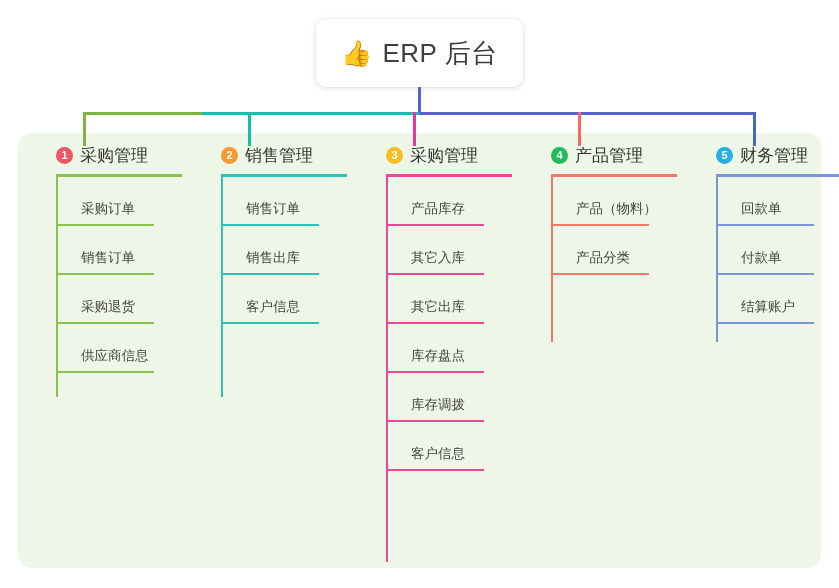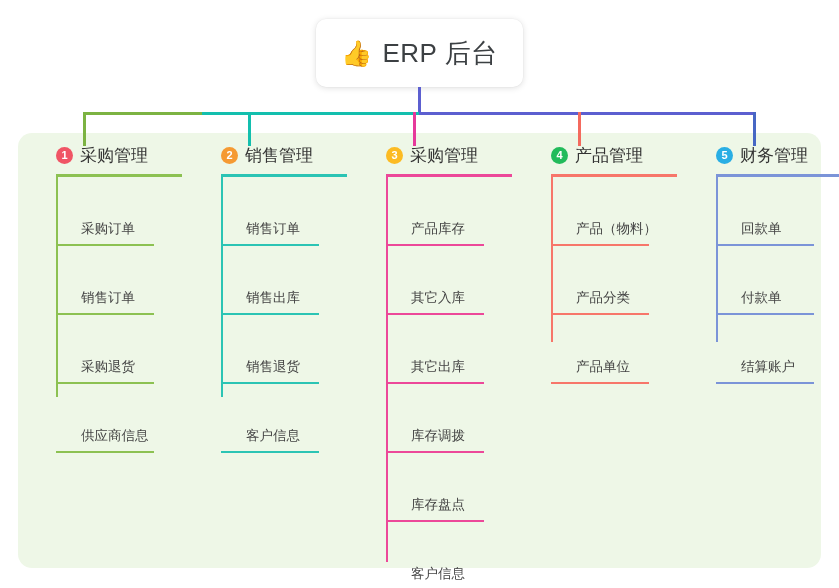--- a/index.html
+++ b/index.html
@@ -105,21 +105,21 @@
     padding-left: 19px;
   }
   .spine {
     position: absolute;
     left: 19px;
     top: 0;
     width: 2px;
   }
   .leaf {
     position: relative;
-    height: 69px;
+    height: 49px;
     box-sizing: border-box;
   }
   .leaf-text {
     position: absolute;
     left: 25px;
     bottom: 8px;
     font-size: 13.5px;
     color: #444444;
     white-space: nowrap;
   }
@@ -193,24 +193,20 @@
       <span class="spine" style="background: rgb(43, 196, 180); height: 220px;"></span>
       <div class="leaf">
         <span class="leaf-text">销售订单</span>
         <span class="leaf-rule" style="background: rgb(43, 196, 180);"></span>
       </div>
       <div class="leaf">
         <span class="leaf-text">销售出库</span>
         <span class="leaf-rule" style="background: rgb(43, 196, 180);"></span>
       </div>
       <div class="leaf">
-        <span class="leaf-text">销售退货</span>
-        <span class="leaf-rule" style="background: rgb(43, 196, 180);"></span>
-      </div>
-      <div class="leaf">
         <span class="leaf-text">客户信息</span>
         <span class="leaf-rule" style="background: rgb(43, 196, 180);"></span>
       </div>
     </div>
 </div>
 
 <div class="column" id="col-2" style="left:367px;">
   <div class="col-head">
     <span class="badge" style="background: rgb(252, 187, 35);">3</span>
     <span class="col-title">采购管理</span>
@@ -224,25 +220,25 @@
       </div>
       <div class="leaf">
         <span class="leaf-text">其它入库</span>
         <span class="leaf-rule" style="background: rgb(236, 72, 153);"></span>
       </div>
       <div class="leaf">
         <span class="leaf-text">其它出库</span>
         <span class="leaf-rule" style="background: rgb(236, 72, 153);"></span>
       </div>
       <div class="leaf">
+        <span class="leaf-text">库存盘点</span>
+        <span class="leaf-rule" style="background: rgb(236, 72, 153);"></span>
+      </div>
+      <div class="leaf">
         <span class="leaf-text">库存调拨</span>
-        <span class="leaf-rule" style="background: rgb(236, 72, 153);"></span>
-      </div>
-      <div class="leaf">
-        <span class="leaf-text">库存盘点</span>
         <span class="leaf-rule" style="background: rgb(236, 72, 153);"></span>
       </div>
       <div class="leaf">
         <span class="leaf-text">客户信息</span>
         <span class="leaf-rule" style="background: rgb(236, 72, 153);"></span>
       </div>
     </div>
 </div>
 
 <div class="column" id="col-3" style="left:532px;">
@@ -254,24 +250,20 @@
   <div class="leaf-list">
       <span class="spine" style="background: rgb(247, 118, 106); height: 165px;"></span>
       <div class="leaf">
         <span class="leaf-text">产品（物料）</span>
         <span class="leaf-rule" style="background: rgb(247, 118, 106);"></span>
       </div>
       <div class="leaf">
         <span class="leaf-text">产品分类</span>
         <span class="leaf-rule" style="background: rgb(247, 118, 106);"></span>
       </div>
-      <div class="leaf">
-        <span class="leaf-text">产品单位</span>
-        <span class="leaf-rule" style="background: rgb(247, 118, 106);"></span>
-      </div>
     </div>
 </div>
 
 <div class="column" id="col-4" style="left:697px;">
   <div class="col-head">
     <span class="badge" style="background: rgb(41, 174, 228);">5</span>
     <span class="col-title">财务管理</span>
     <span class="col-head-rule" style="background: rgb(123, 148, 216);"></span>
   </div>
   <div class="leaf-list">

